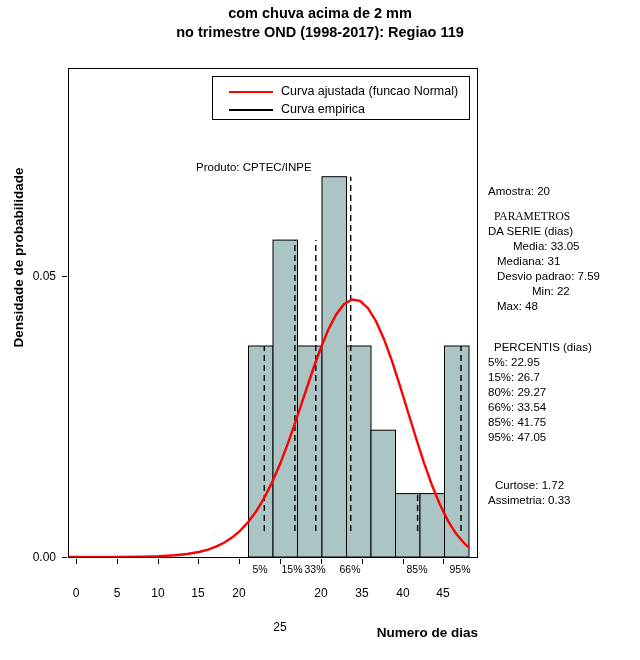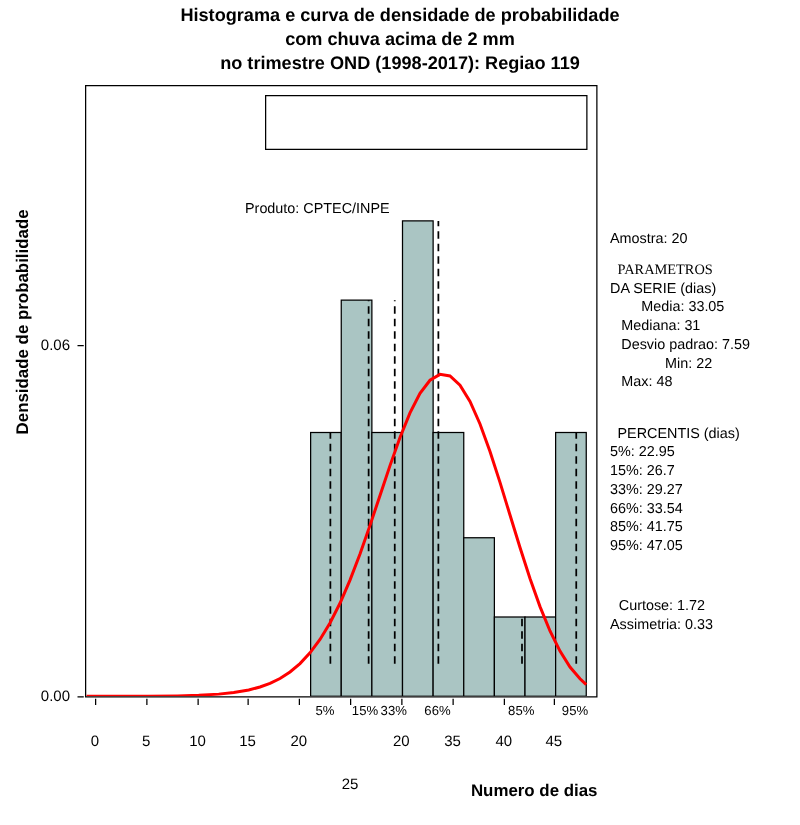--- a/index.html
+++ b/index.html
@@ -56,21 +56,20 @@
   }
   .pct-axis-label{
     position:absolute;font-size:10.5px;text-align:center;
   }
   svg{display:block;}
 </style>
 </head>
 <body>
 
 <div class="title">
-  <div>Histograma e curva de densidade de probabilidade</div>
   <div>com chuva acima de 2 mm</div>
   <div>no trimestre OND (1998-2017): Regiao 119</div>
 </div>
 
 <div class="ylab">Densidade de probabilidade</div>
 
 <div class="xlab">Numero de dias</div>
 
 <div class="plot-frame">
   <svg width="408" height="488" viewBox="0 0 408 488">
@@ -104,21 +103,21 @@
          L 283,230.5 L 291,231.8 L 299,239.2 L 307,252.2 L 315,270.2
          L 323,292.2 L 331,316.9 L 339,343.0 L 347,369.0 L 355,393.8
          L 363,416.3 L 371,435.8 L 379,451.9 L 387,464.6 L 395,474.0
          L 400,478.7"></path>
   </svg>
 </div>
 
 <div class="tickmark-y" style="left:62px;top:557px;"></div>
 <div class="tick-y" style="left:12px;top:550px;">0.00</div>
 <div class="tickmark-y" style="left:62px;top:276px;"></div>
-<div class="tick-y" style="left:12px;top:269px;">0.06</div>
+<div class="tick-y" style="left:12px;top:269px;">0.05</div>
 
 <div class="tickmark-x" style="left:76px;top:559px;"></div>
 <div class="tick-x" style="left:61px;top:586px;">0</div>
 
 <div class="tickmark-x" style="left:117px;top:559px;"></div>
 <div class="tick-x" style="left:102px;top:586px;">5</div>
 
 <div class="tickmark-x" style="left:158px;top:559px;"></div>
 <div class="tick-x" style="left:143px;top:586px;">10</div>
 
@@ -144,36 +143,44 @@
 <div class="tick-x" style="left:428px;top:586px;">45</div>
 
 <div class="pct-axis-label" style="left:248px;top:563px;width:24px;">5%</div>
 <div class="pct-axis-label" style="left:279px;top:563px;width:26px;">15%</div>
 <div class="pct-axis-label" style="left:302px;top:563px;width:26px;">33%</div>
 <div class="pct-axis-label" style="left:337px;top:563px;width:26px;">66%</div>
 <div class="pct-axis-label" style="left:404px;top:563px;width:26px;">85%</div>
 <div class="pct-axis-label" style="left:447px;top:563px;width:26px;">95%</div>
 
 <div class="legend">
+  <div class="legend-row" style="top:6px;width:240px;">
+    <span class="legend-line" style="border-top-color:#ff0000;border-top-width:2.4px;"></span>
+    <span class="legend-label">Curva ajustada (funcao Normal)</span>
+  </div>
+  <div class="legend-row" style="top:24px;width:240px;">
+    <span class="legend-line" style="border-top-color:#000000;border-top-width:2px;"></span>
+    <span class="legend-label">Curva empirica</span>
+  </div>
 </div>
 
 <div class="produto">Produto: CPTEC/INPE</div>
 
 <div class="side" style="top:184px;">Amostra: 20</div>
 
 <div class="side" style="top:209px;left:494px;font-family:Liberation Serif, serif;">PARAMETROS</div>
 <div class="side" style="top:224px;">DA SERIE (dias)</div>
 <div class="side" style="top:239px;left:513px;">Media: 33.05</div>
 <div class="side" style="top:254px;left:497px;">Mediana: 31</div>
 <div class="side" style="top:269px;left:497px;">Desvio padrao: 7.59</div>
 <div class="side" style="top:284px;left:497px;padding-left:35px;">Min: 22</div>
 <div class="side" style="top:299px;left:497px;">Max: 48</div>
 
 <div class="side" style="top:340px;left:494px;">PERCENTIS (dias)</div>
 <div class="side" style="top:355px;">5%: 22.95</div>
 <div class="side" style="top:370px;">15%: 26.7</div>
-<div class="side" style="top:385px;">33%: 29.27</div>
+<div class="side" style="top:385px;">80%: 29.27</div>
 <div class="side" style="top:400px;">66%: 33.54</div>
 <div class="side" style="top:415px;">85%: 41.75</div>
 <div class="side" style="top:430px;">95%: 47.05</div>
 
 <div class="side" style="top:478px;left:495px;">Curtose: 1.72</div>
 <div class="side" style="top:493px;">Assimetria: 0.33</div>
 
 </body></html>

